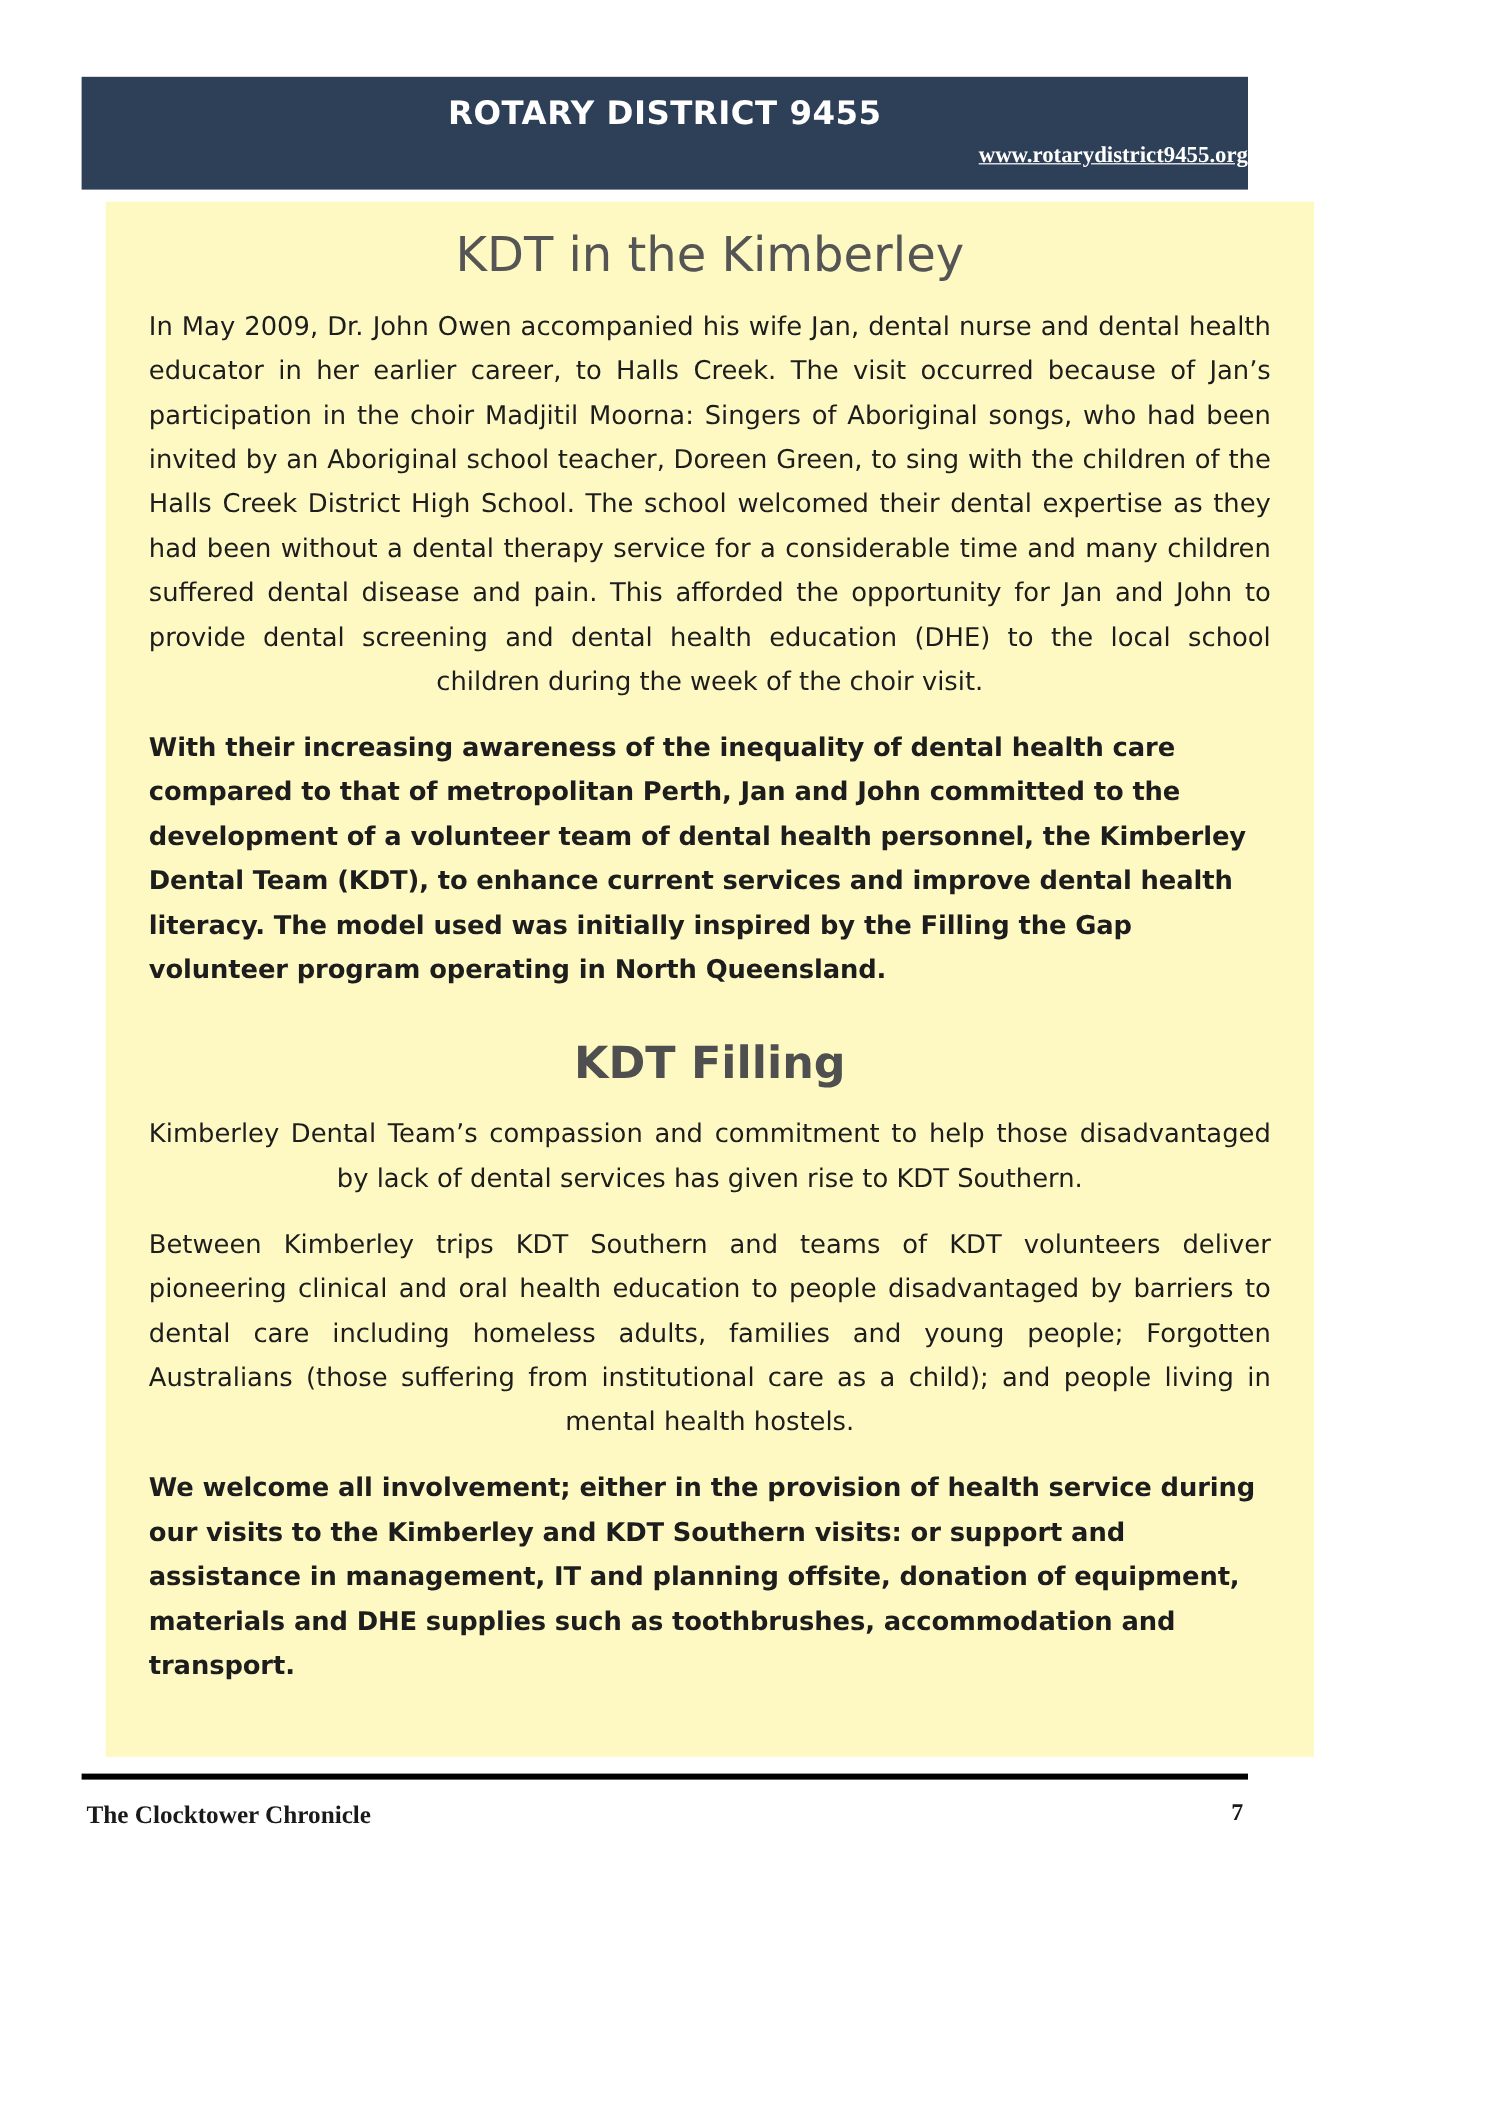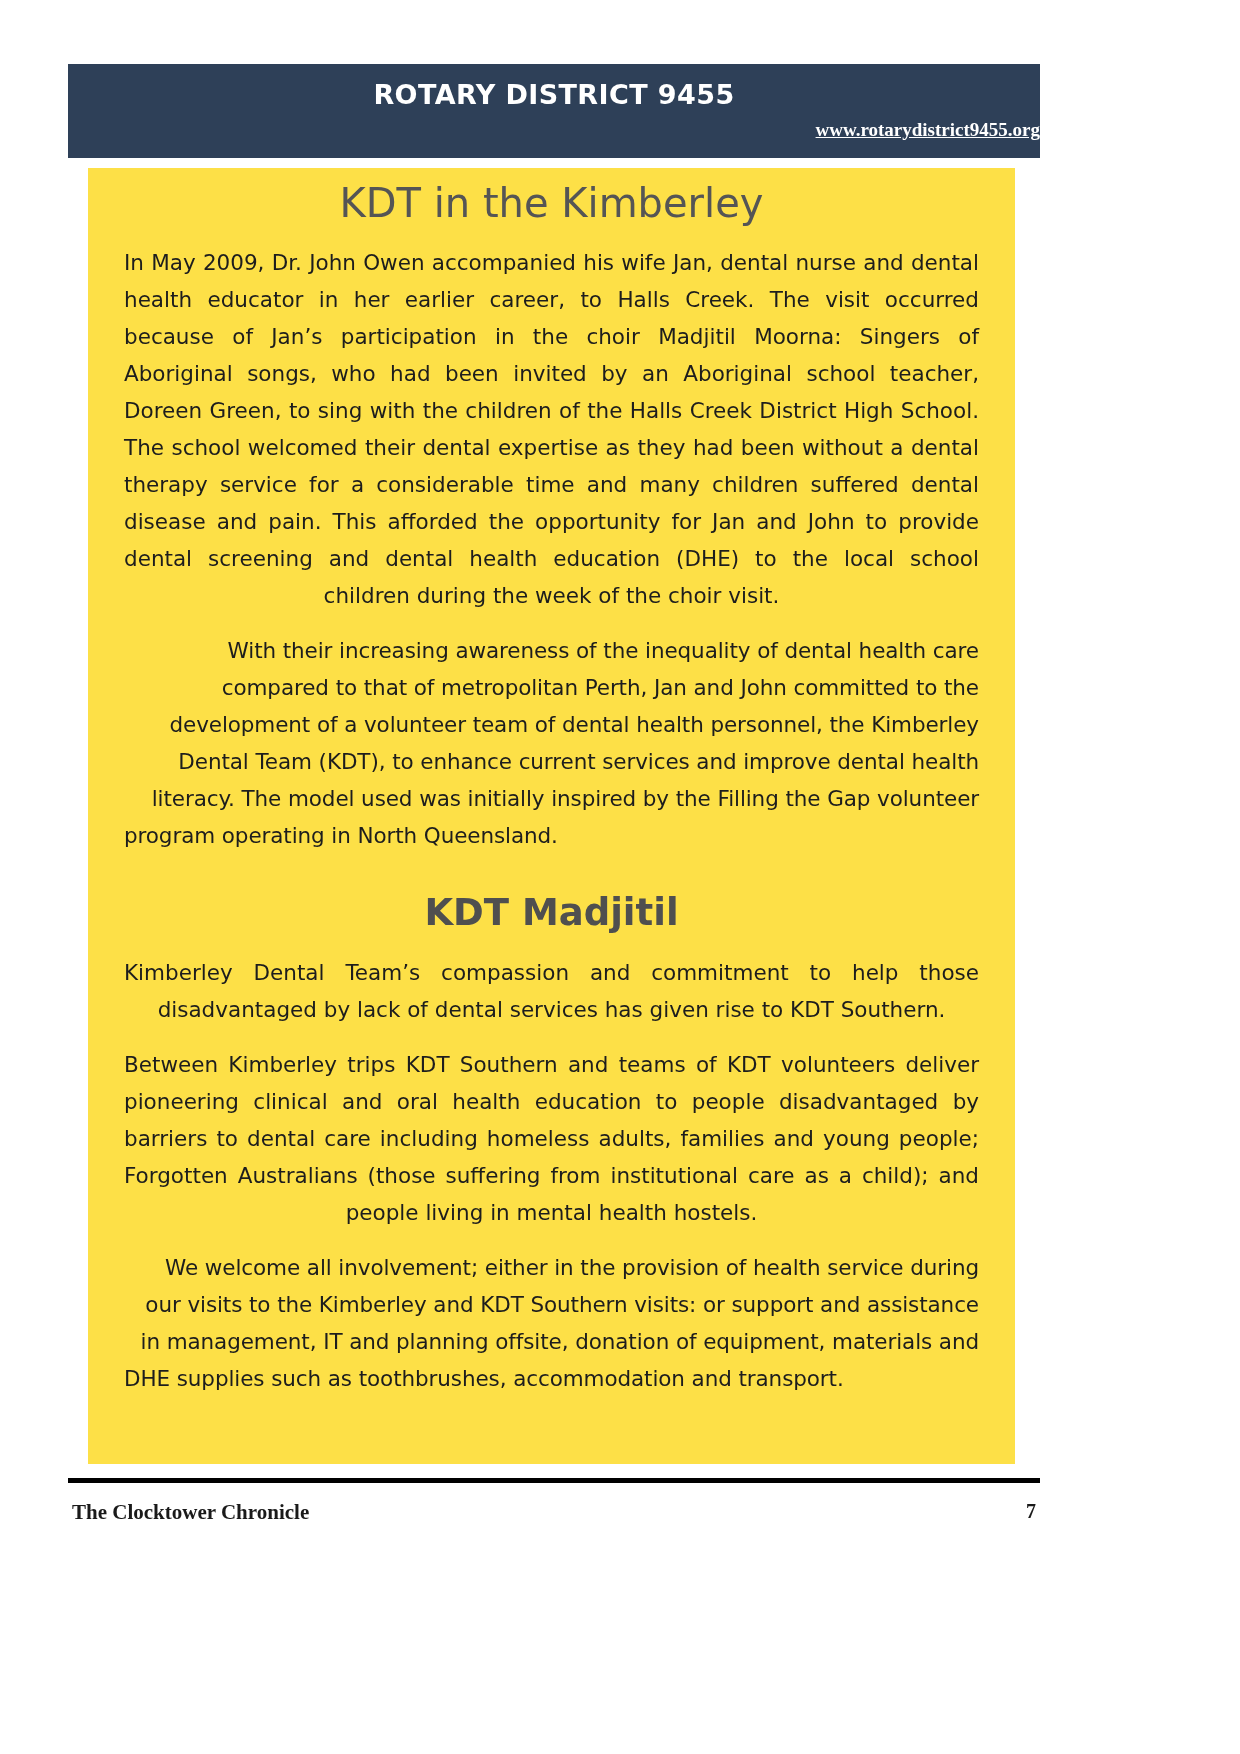--- a/index.html
+++ b/index.html
@@ -51,25 +51,25 @@
     line-height: 28px;
     margin-top: 4px;
     text-align: right;
   }
 
   
   .content-panel {
     position: absolute;
     left: 88px;
     top: 168px;
-    width: 927px;
+    width: 1007px;
     height: 1296px;
-    background: #fde047;
+    background: #fef9c3;
     box-sizing: border-box;
-    padding: 4px 36px 20px 36px;
+    padding: 14px 36px 20px 36px;
   }
 
   .h1-title {
     font-family: "DejaVu Sans", sans-serif;
     font-size: 40px;
     font-weight: 400;
     color: #555555;
     text-align: center;
     line-height: 54px;
     margin: 4px 0 14px 0;
@@ -91,22 +91,22 @@
     line-height: 37px;
     color: #1d1d1d;
     text-align: center;
     margin: 0 0 18px 0;
   }
   p.para.just {
     text-align: justify;
     text-align-last: center;
   }
   p.para.bold {
-    font-weight: normal;
-    text-align: right;
+    font-weight: bold;
+    text-align: left;
     text-align-last: left;
     letter-spacing: -0.1px;
   }
   p.para em.lead {
     font-style: italic;
     font-weight: bold;
   }
 
   
   .footer-rule {
@@ -155,21 +155,21 @@
 
   <div class="content-panel">
 
     <h1 class="h1-title">KDT in the Kimberley</h1>
 
 
     <p class="para just">In May 2009, Dr. John Owen accompanied his wife Jan, dental nurse and dental health educator in her earlier career, to Halls Creek. The visit occurred because of Jan’s participation in the choir Madjitil Moorna: Singers of Aboriginal songs, who had been invited by an Aboriginal school teacher, Doreen Green, to sing with the children of the Halls Creek District High School. The school welcomed their dental expertise as they had been without a dental therapy service for a considerable time and many children suffered dental disease and pain. This afforded the opportunity for Jan and John to provide dental screening and dental health education (DHE) to the local school children during the week of the choir visit.</p>
 
     <p class="para bold">With their increasing awareness of the inequality of dental health care compared to that of metropolitan Perth, Jan and John committed to the development of a volunteer team of dental health personnel, the Kimberley Dental Team (KDT), to enhance current services and improve dental health literacy. The model used was initially inspired by the Filling the Gap volunteer program operating in North Queensland.</p>
 
-    <h2 class="h2-title">KDT Madjitil</h2>
+    <h2 class="h2-title">KDT Filling</h2>
 
     <p class="para just">Kimberley Dental Team’s compassion and commitment to help those disadvantaged by lack of dental services has given rise to KDT Southern.</p>
 
     <p class="para just">Between Kimberley trips KDT Southern and teams of KDT volunteers deliver pioneering clinical and oral health education to people disadvantaged by barriers to dental care including homeless adults, families and young people; Forgotten Australians (those suffering from institutional care as a child); and people living in mental health hostels.</p>
 
     <p class="para bold">We welcome all involvement; either in the provision of health service during our visits to the Kimberley and KDT Southern visits: or support and assistance in management, IT and planning offsite, donation of equipment, materials and DHE supplies such as toothbrushes, accommodation and transport.</p>
 
   </div>
 
   <div class="footer-rule"></div>

